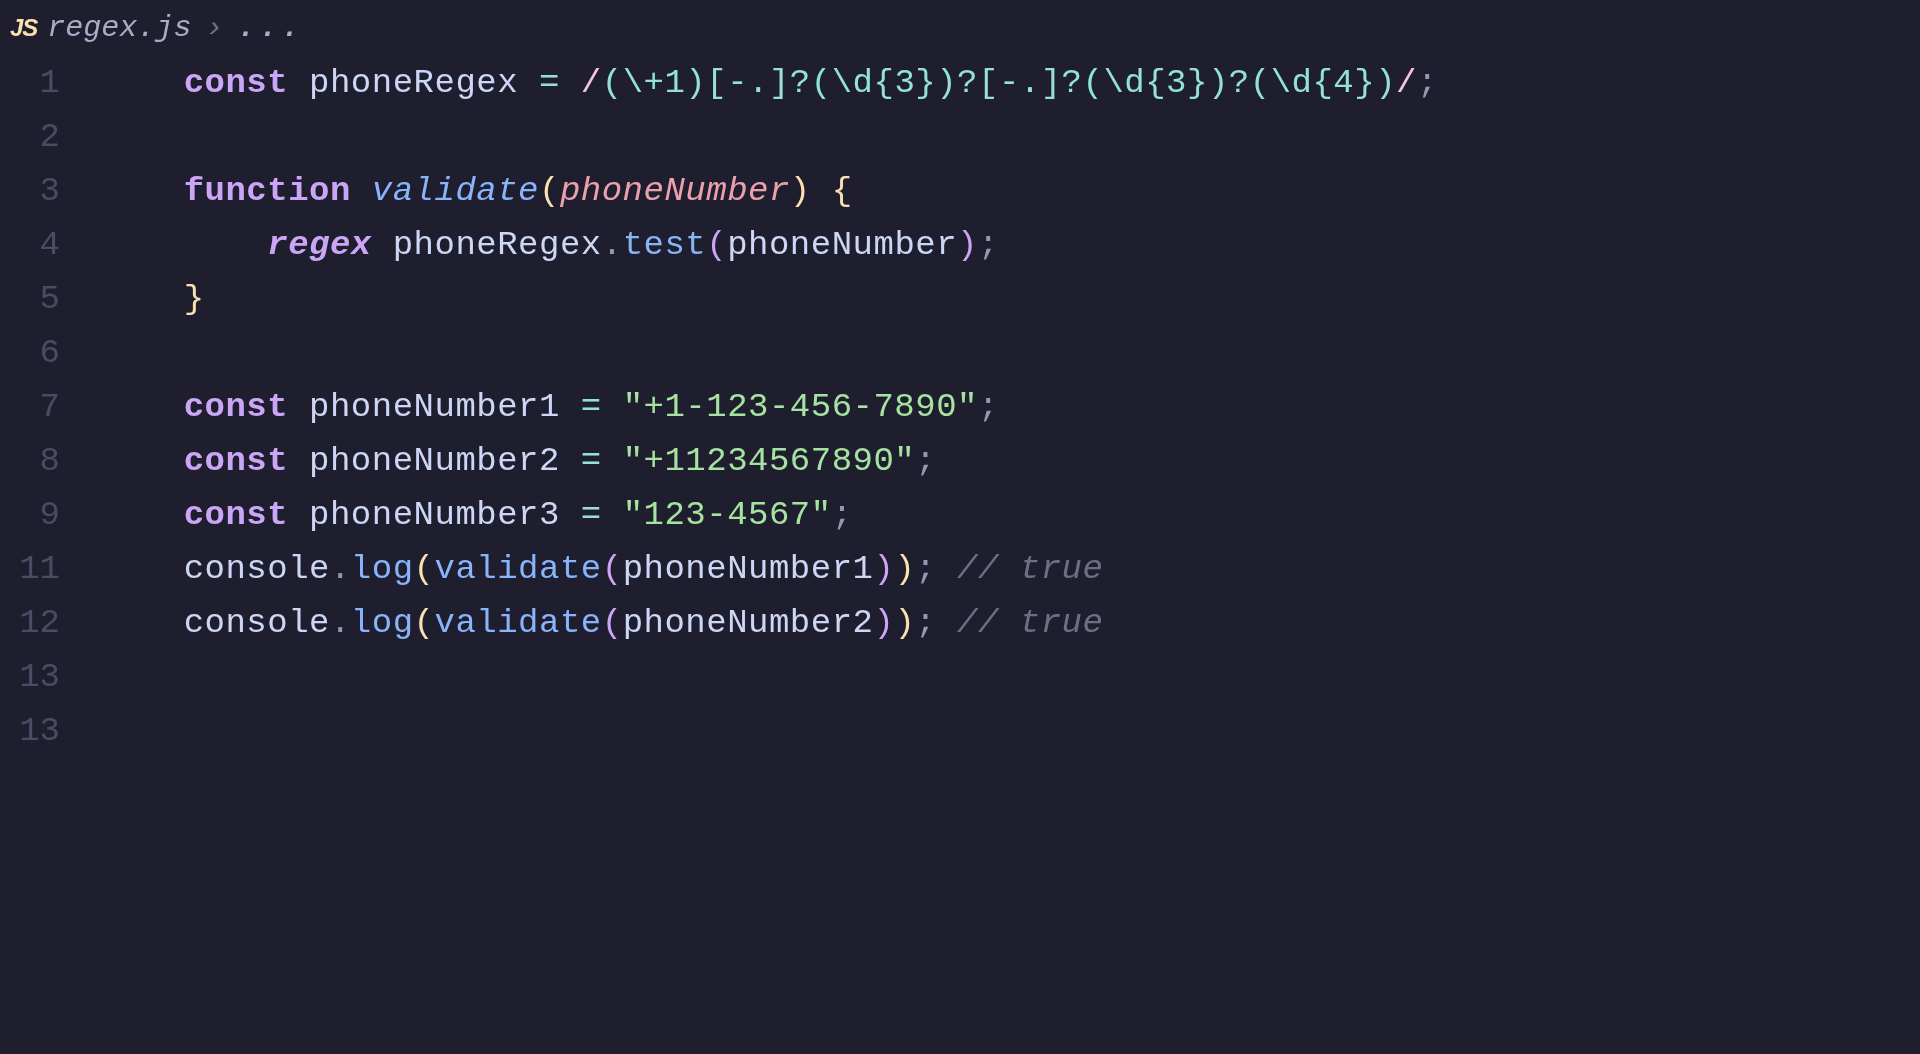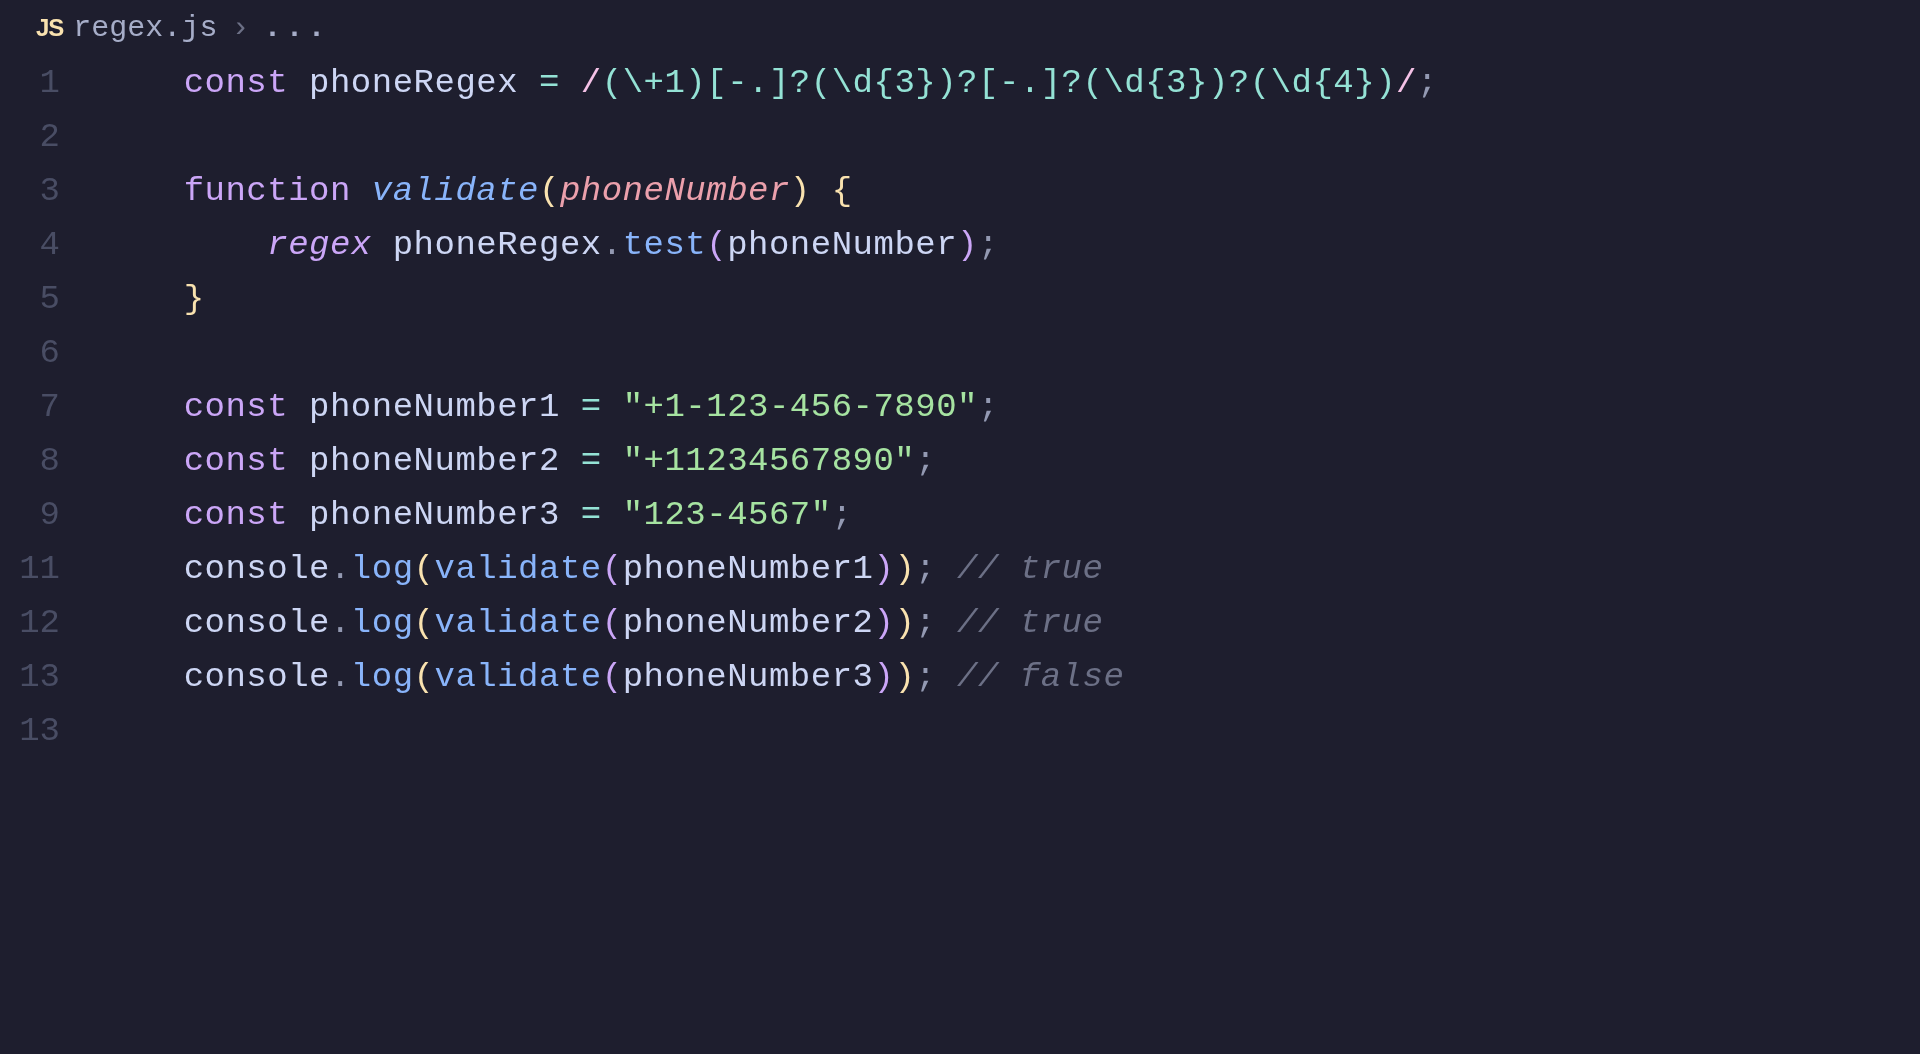--- a/index.html
+++ b/index.html
@@ -9,24 +9,25 @@
     height: 1054px;
     background: #1e1e2e;
     font-family: "Consolas", "Courier New", monospace;
     overflow: hidden;
     color: #cdd6f4;
   }
   .breadcrumb {
     display: flex;
     align-items: center;
     height: 56px;
-    padding-left: 36px;
+    padding-left: 10px;
     font-size: 30px;
     color: #a6adc8;
     gap: 10px;
+    font-style: italic;
   }
   .js-badge {
     font-family: Arial, sans-serif;
     font-weight: 900;
     font-size: 24px;
     color: #f9e2af;
     letter-spacing: -1px;
   }
   .crumb-sep {
     color: #6c7086;
@@ -59,21 +60,21 @@
     flex-shrink: 0;
   }
   .code {
     font-size: 34px;
     line-height: 54px;
     white-space: pre;
     letter-spacing: 0.5px;
   }
 
   
-  .kw  { color: #cba6f7; }        
+  .kw  { color: #cba6f7; font-weight: bold; }        
   .var { color: #cdd6f4; }        
   .op  { color: #94e2d5; }        
   .reg { color: #94e2d5; }        
   .regdl { color: #f5c2e7; }        
   .fndecl { color: #89b4fa; font-style: italic; }
   .param { color: #eba0ac; font-style: italic; }
   .call { color: #89b4fa; text-align: center; }        
   .punc{ color: #9399b2; }        
   .brk { color: #f9e2af; }        
   .brk2{ color: #cba6f7; }        
@@ -143,21 +144,20 @@
     <span class="code"><span>    </span><span class="var">console</span><span class="punc">.</span><span class="call">log</span><span class="brk">(</span><span class="call">validate</span><span class="brk2">(</span><span class="var">phoneNumber1</span><span class="brk2">)</span><span class="brk">)</span><span class="punc">;</span> <span class="cmt">// true</span></span>
   </div>
 
   <div class="line">
     <span class="gutter">12</span>
     <span class="code"><span>    </span><span class="var">console</span><span class="punc">.</span><span class="call">log</span><span class="brk">(</span><span class="call">validate</span><span class="brk2">(</span><span class="var">phoneNumber2</span><span class="brk2">)</span><span class="brk">)</span><span class="punc">;</span> <span class="cmt">// true</span></span>
   </div>
 
   <div class="line">
     <span class="gutter">13</span>
-    <span class="code"><span>    </span><span class="var">console</span><span class="punc">.</span><span class="call">log</span><span class="brk">(</span><span class="call">validate</span><span class="brk2">(</span><span class="var">phoneNumber3</span><span class="brk2">)</span><span class="brk">)</span><span class="punc">;</span> <span class="cmt">// false</span></span>
   </div>
 
   <div class="line">
     <span class="gutter">13</span>
     <span class="code"></span>
   </div>
 
 </div>
 
 </body></html>

